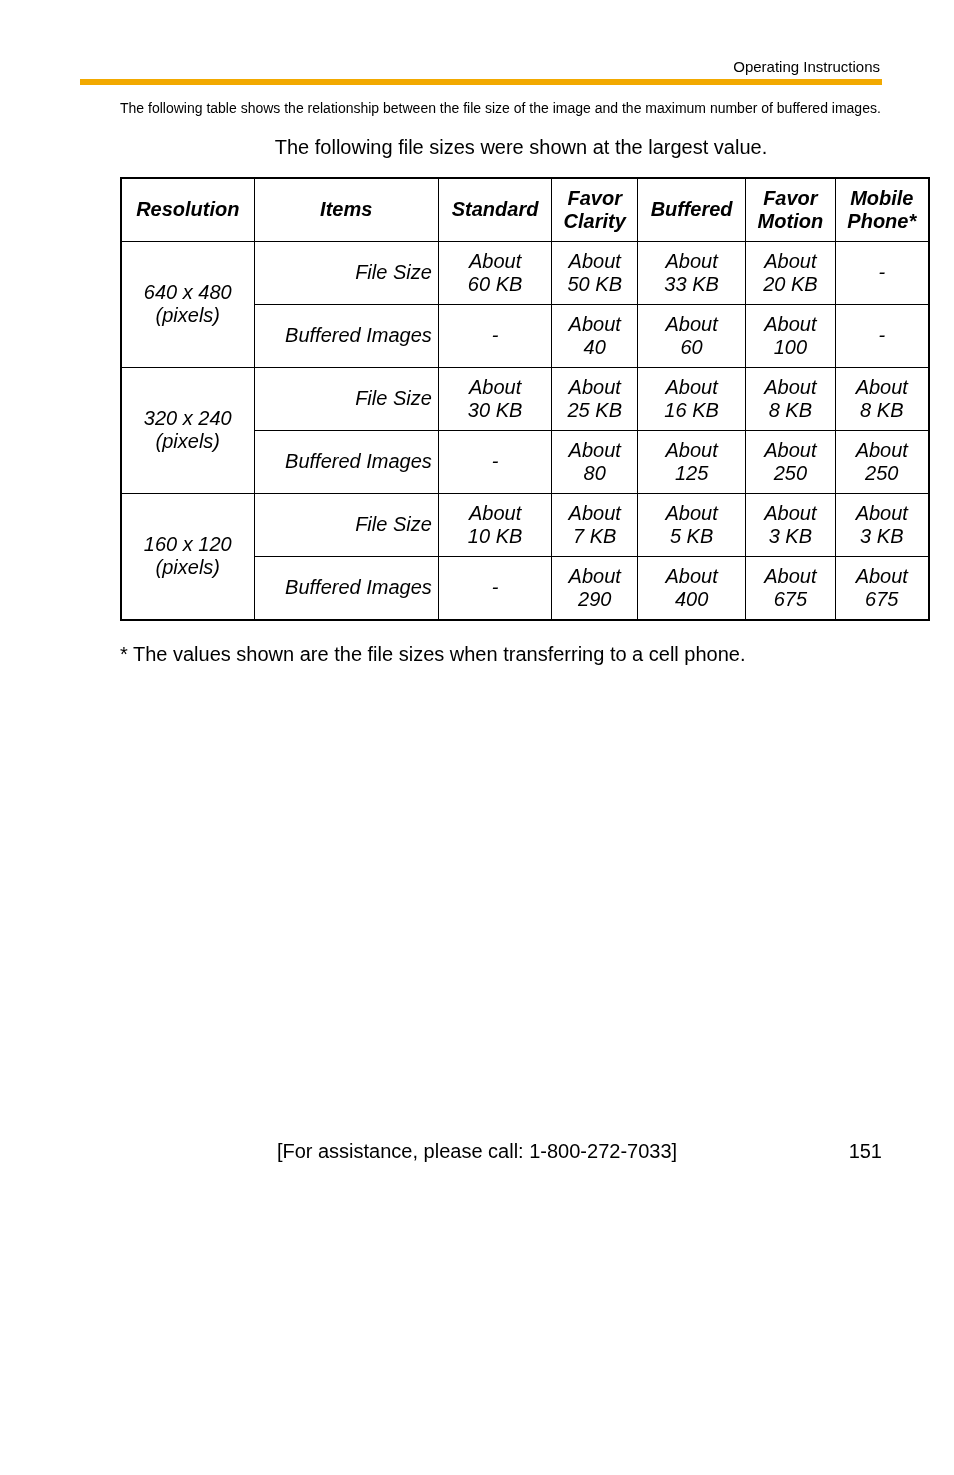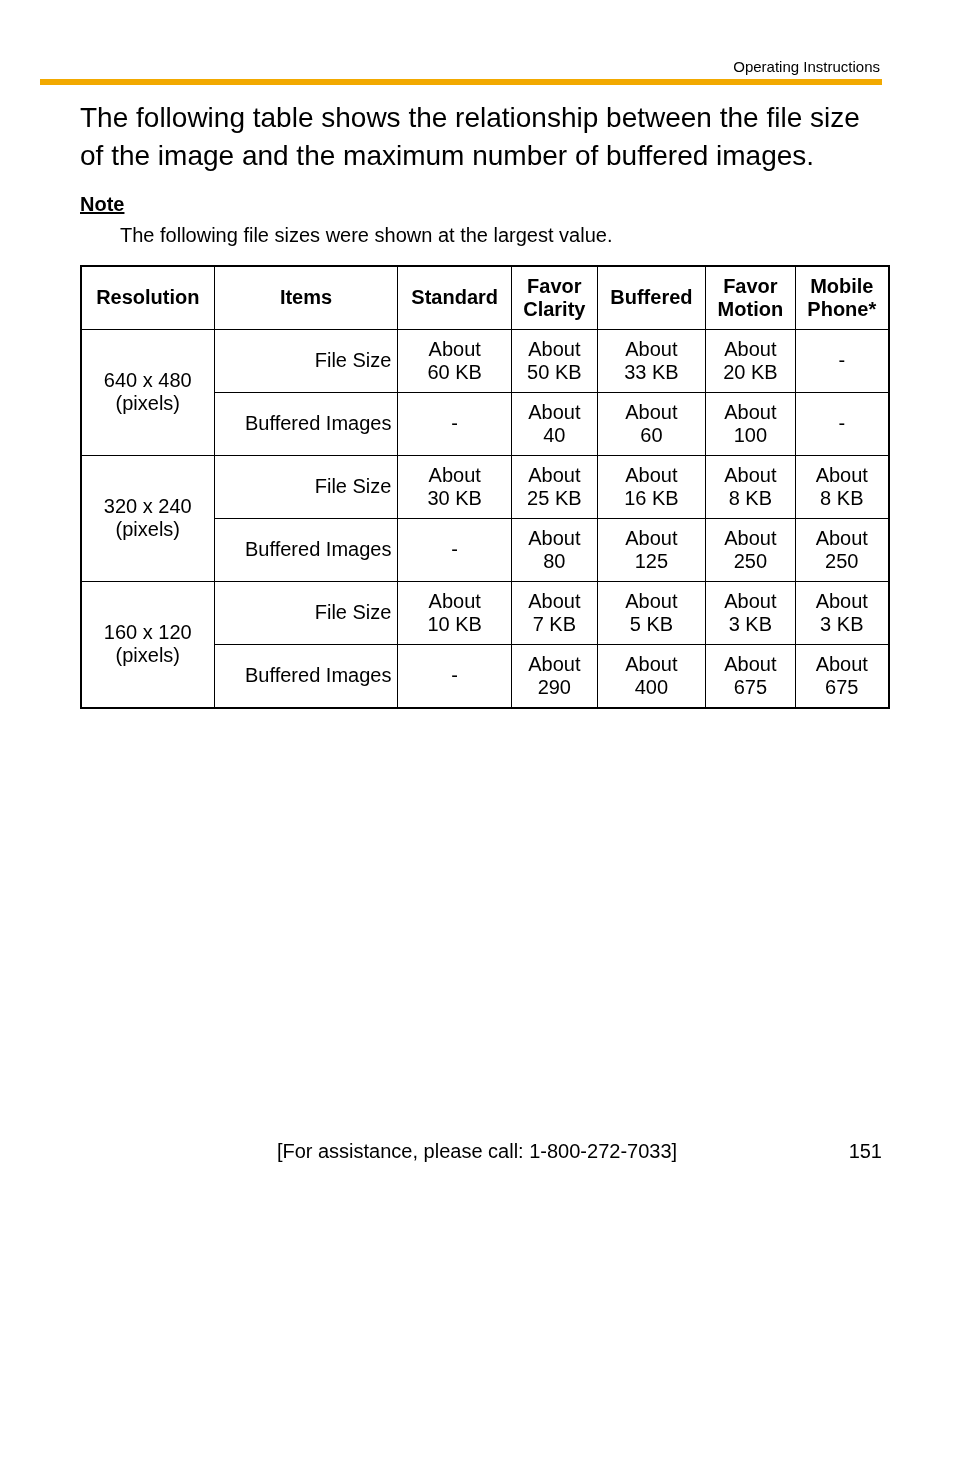--- a/index.html
+++ b/index.html
@@ -6,58 +6,60 @@
     margin: 0;
     padding: 0;
     background: #fff;
     font-family: Arial, Helvetica, sans-serif;
     color: #000;
   }
   .page {
     width: 954px;
     height: 1220px;
     box-sizing: border-box;
-    padding: 58px 72px 40px 40px;
+    padding: 58px 72px 40px 80px;
     position: relative;
   }
   .header-line {
     text-align: right;
     font-size: 15px;
     margin-bottom: 4px;
     padding-right: 2px;
   }
   .rule {
     height: 6px;
     background: #f2a900;
     margin-bottom: 14px;
   }
   h1.section-title {
     font-size: 31px;
     font-weight: bold;
     margin: 0 0 8px 0;
   }
   .intro {
-    font-size: 28px;
+    font-size: 14px;
     line-height: 1.35;
     margin: 0 0 18px 40px;
   }
   .note-heading {
     font-size: 20px;
     font-weight: bold;
     text-decoration: underline;
     margin: 0 0 8px 40px;
   }
   .note-text {
     font-size: 20px;
     margin: 0 0 18px 80px;
+    text-align: center;
   }
   table.data {
     border-collapse: collapse;
     margin: 6px 0 22px 40px;
     width: 810px;
+    font-style: italic;
   }
   table.data th, table.data td {
     border: 1px solid #000;
     padding: 8px 6px;
     font-size: 20px;
     text-align: center;
     vertical-align: middle;
   }
   table.data th {
     font-weight: bold;
@@ -98,21 +100,20 @@
 </head>
 <body>
 
 <div class="page">
   <div class="header-line">Operating Instructions</div>
   <div class="rule"></div>
 
 
   <p class="intro">The following table shows the relationship between the file size of the image and the maximum number of buffered images.</p>
 
-  <div class="note-heading">Note</div>
   <p class="note-text">The following file sizes were shown at the largest value.</p>
 
   <table class="data">
     <thead>
       <tr>
         <th>Resolution</th>
         <th>Items</th>
         <th>Standard</th>
         <th>Favor<br>Clarity</th>
         <th>Buffered</th>
@@ -171,18 +172,19 @@
         <td class="items">Buffered Images</td>
         <td>-</td>
         <td>About<br>290</td>
         <td>About<br>400</td>
         <td>About<br>675</td>
         <td>About<br>675</td>
       </tr>
     </tbody>
   </table>
 
+  <p class="footnote">*  The values shown are the file sizes when transferring to a cell phone.</p>
 
   <div class="footer">
     <div class="footer-center">[For assistance, please call: 1-800-272-7033]</div>
     <div class="footer-right">151</div>
   </div>
 </div>
 
 </body></html>

